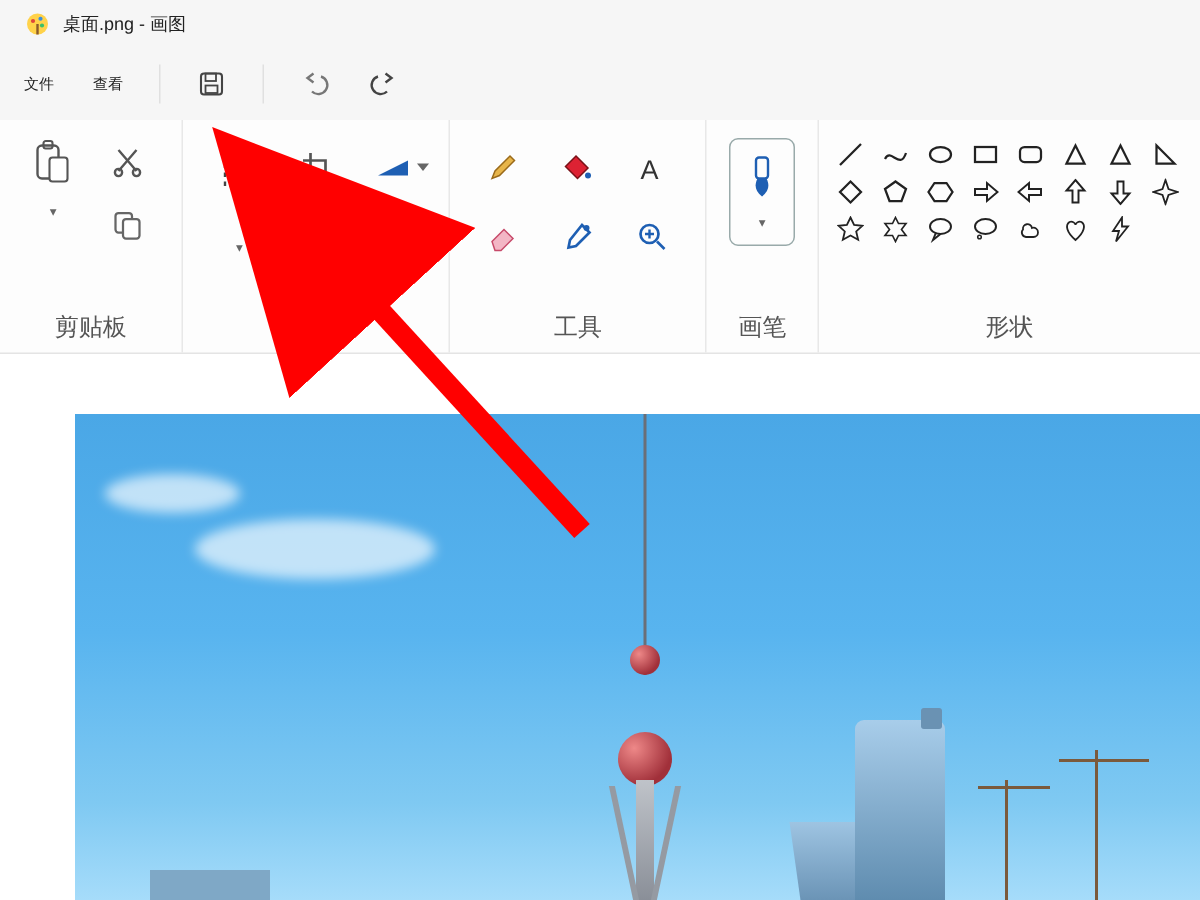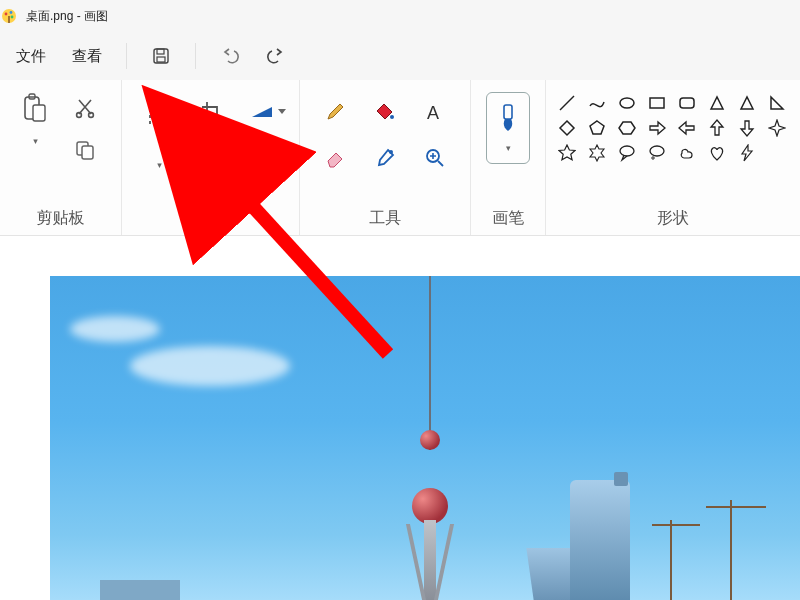--- a/index.html
+++ b/index.html
@@ -1,21 +1,21 @@
 <!DOCTYPE html>
 <html><head>
 <meta charset="utf-8">
 <style>
 * { box-sizing: border-box; margin: 0; padding: 0; font-family: "Microsoft YaHei", "Segoe UI", sans-serif; }
 html, body { width: 800px; height: 600px; overflow: hidden; background: #fff; }
-.titlebar { height: 32px; display: flex; align-items: center; padding: 0 0; background: #f6f6f6; text-align: right; }
+.titlebar { height: 32px; display: flex; align-items: center; padding: 0 16px; background: #f6f6f6; text-align: right; }
 .titlebar .app-icon { width: 18px; height: 18px; margin-right: 8px; }
 .titlebar .title { font-size: 12px; color: #222; }
 .menubar { height: 48px; display: flex; align-items: center; background: #f6f6f6; padding: 0 12px; gap: 18px; }
-.menubar .menu-item { font-size: 15px; color: #222; padding: 6px 4px; }
+.menubar .menu-item { font-size: 10px; color: #222; padding: 6px 4px; }
 .menubar .vsep { width: 1px; height: 26px; background: #e0e0e0; margin: 0 2px; }
 .menubar .icon-btn { width: 28px; height: 28px; display: flex; align-items: center; justify-content: center; }
 .ribbon { display: flex; height: 156px; background: #fdfdfd; border-bottom: 1px solid #e4e4e4; }
 .group { border-right: 1px solid #e8e8e8; display: flex; flex-direction: column; align-items: center; padding: 12px 10px 0 10px; }
 .group .tools { flex: 1; display: flex; align-items: flex-start; }
 .group .label { font-size: 16px; color: #555; padding: 4px 0 6px 0; }
 .col { display: flex; flex-direction: column; gap: 10px; align-items: center; }
 .row { display: flex; gap: 18px; align-items: center; }
 .cell { width: 32px; height: 32px; display: flex; align-items: center; justify-content: center; position: relative; }
 .cell.has-drop::after { content: ""; position: absolute; right: -8px; top: 13px; border-left: 4px solid transparent; border-right: 4px solid transparent; border-top: 5px solid #666; }

